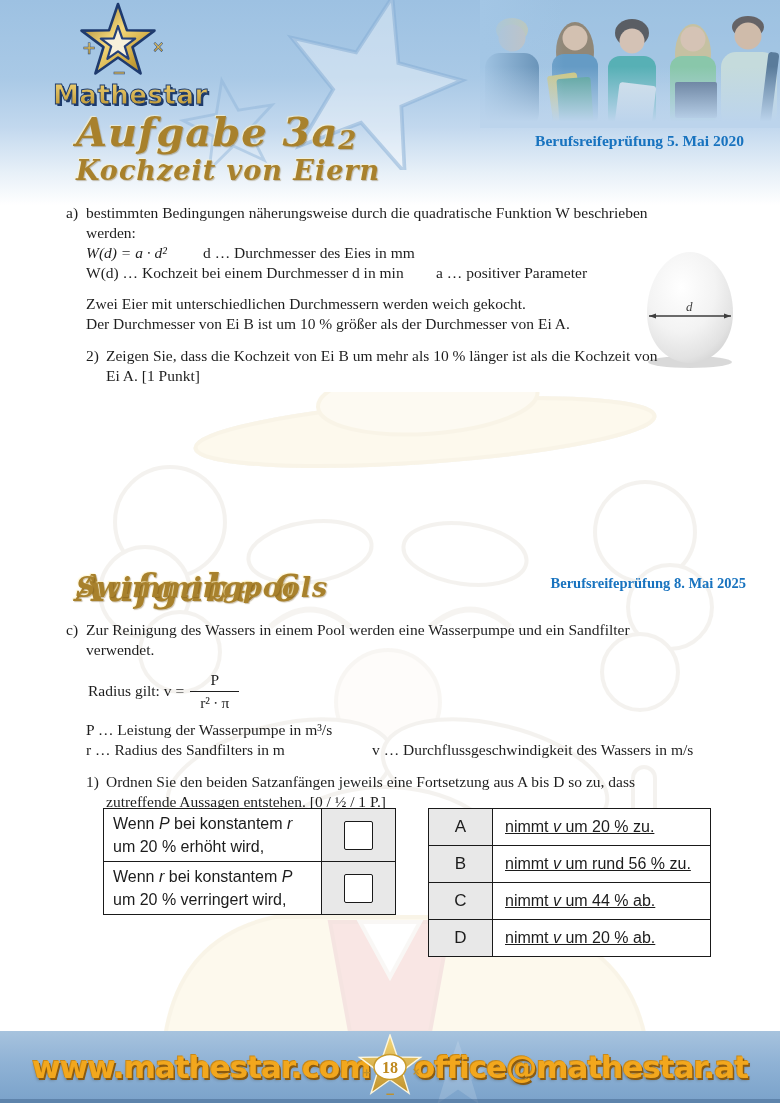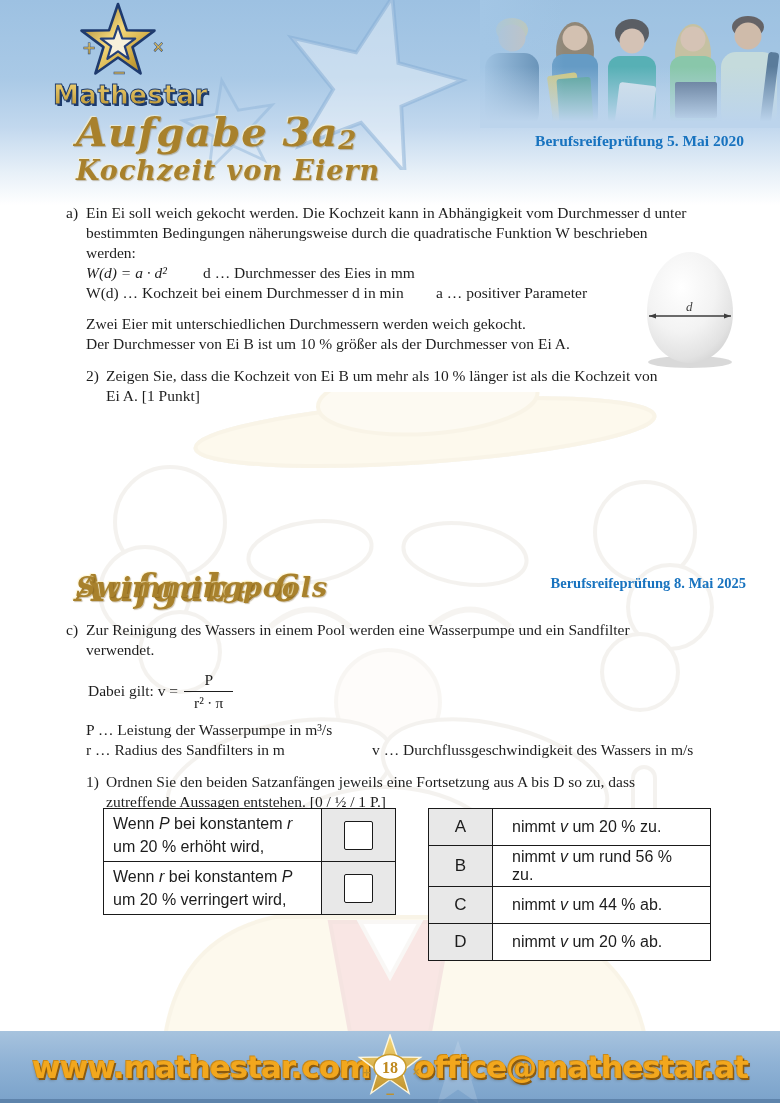--- a/index.html
+++ b/index.html
@@ -80,21 +80,21 @@
          font-family:"Liberation Sans", sans-serif; font-size:16px; color:#1c1c1c; }
   .tbl td { border:1.7px solid #1a1a1a;margin-top:20px; }
   .match-tbl { left:103px; top:808px; }
   .match-tbl .mt-text { width:218px; padding:3px 9px; line-height:23px; height:53px; }
   .match-tbl .mt-box  { width:74px; background:#e8e8e8; text-align:center; vertical-align:middle; }
   .answer-box { width:29px; height:29px; border:1.7px solid #1a1a1a; background:#fff;
                 display:inline-block; border-radius:2px; vertical-align:middle; }
   .opt-tbl { left:428px; top:808px; }
   .opt-tbl .opt-label { width:64px; background:#e8e8e8; text-align:center;
                         vertical-align:middle; font-size:17px; height:37px; }
-  .opt-tbl .opt-text  { width:218px; padding:2px 19px; vertical-align:middle; }
+  .opt-tbl .opt-text  { width:218px; padding:2px 12px; vertical-align:middle;text-decoration:underline; }
   .tbl i { font-style:italic; }
 
   
   .footer { position:absolute; left:0; top:1031px; width:780px; height:72px;
     background:linear-gradient(180deg,#a7c3de 0%,#8fb2d5 45%,#7aa2ca 100%); }
   .footer::after { content:""; position:absolute; left:0; bottom:0; width:100%; height:4px;
     background:rgba(58,94,133,0.45); }
   .footer-gold {
     position:absolute; top:50%; transform:translateY(-50%);
     font-family:"DejaVu Sans", sans-serif; font-weight:700; font-size:31px; letter-spacing:-1px;
@@ -219,21 +219,20 @@
 
       <path d="M80,645 Q95,545 190,525 L420,525 Q540,545 560,645 Z" fill="#f3d88e" stroke="#d9bd66"></path>
       <path d="M245,530 L365,530 L345,640 L265,640 Z" fill="#d9604f" stroke="#c0503f"></path>
       <path d="M275,530 L335,530 L305,585 Z" fill="#ffffff" stroke="#d8d0c0"></path>
     </g>
   </svg>
 
   <div class="textblock block-a">
     <div class="hang">
       <span class="plabel">a)</span>
-      <div>Ein Ei soll weich gekocht werden. Die Kochzeit kann in Abhängigkeit vom Durchmesser d unter</div>
       <div>bestimmten Bedingungen näherungsweise durch die quadratische Funktion W beschrieben</div>
       <div>werden:</div>
     </div>
     <div class="frow">
       <span class="math fml-w">W(d) = a ∙ d²</span>
       <span>d … Durchmesser des Eies in mm</span>
     </div>
     <div class="frow">
       <span class="legend-w">W(d) … Kochzeit bei einem Durchmesser d in min</span>
       <span>a … positiver Parameter</span>
@@ -270,21 +269,21 @@
   <div class="title-secondary" style="top:566px;margin-top:6px;">Swimmingpools</div>
   <div class="exam-date date-2">Berufsreifeprüfung 8. Mai 2025</div>
 
   <div class="textblock block-c">
     <div class="hang">
       <span class="plabel">c)</span>
       <div>Zur Reinigung des Wassers in einem Pool werden eine Wasserpumpe und ein Sandfilter</div>
       <div>verwendet.</div>
     </div>
     <div class="frac-row">
-      <span>Dabei gilt: v =</span>
+      <span>Radius gilt: v =</span>
       <span class="frac">
         <span class="num">P</span>
         <span class="den">r² ∙ π</span>
       </span>
     </div>
     <div class="mt6" style="padding-left:20px;">P … Leistung der Wasserpumpe in m³/s</div>
     <div class="frow">
       <span class="legend-r">r … Radius des Sandfilters in m</span>
       <span>v … Durchflussgeschwindigkeit des Wassers in m/s</span>
     </div>

